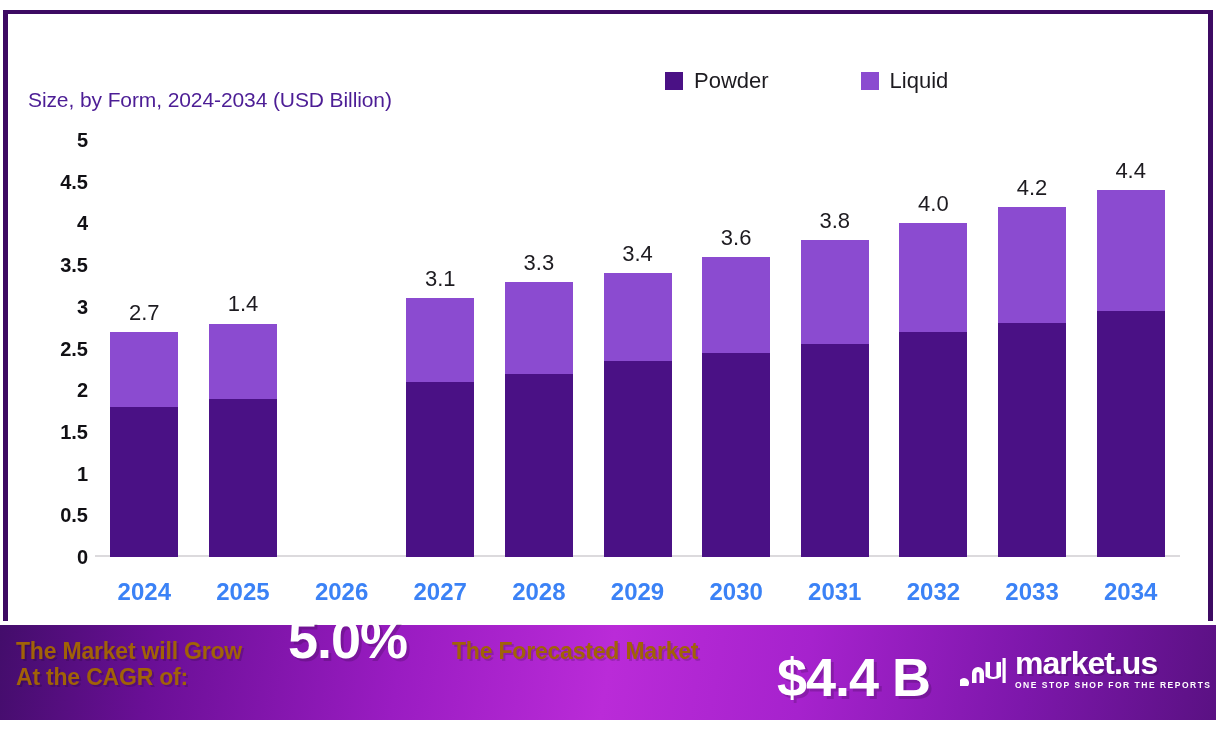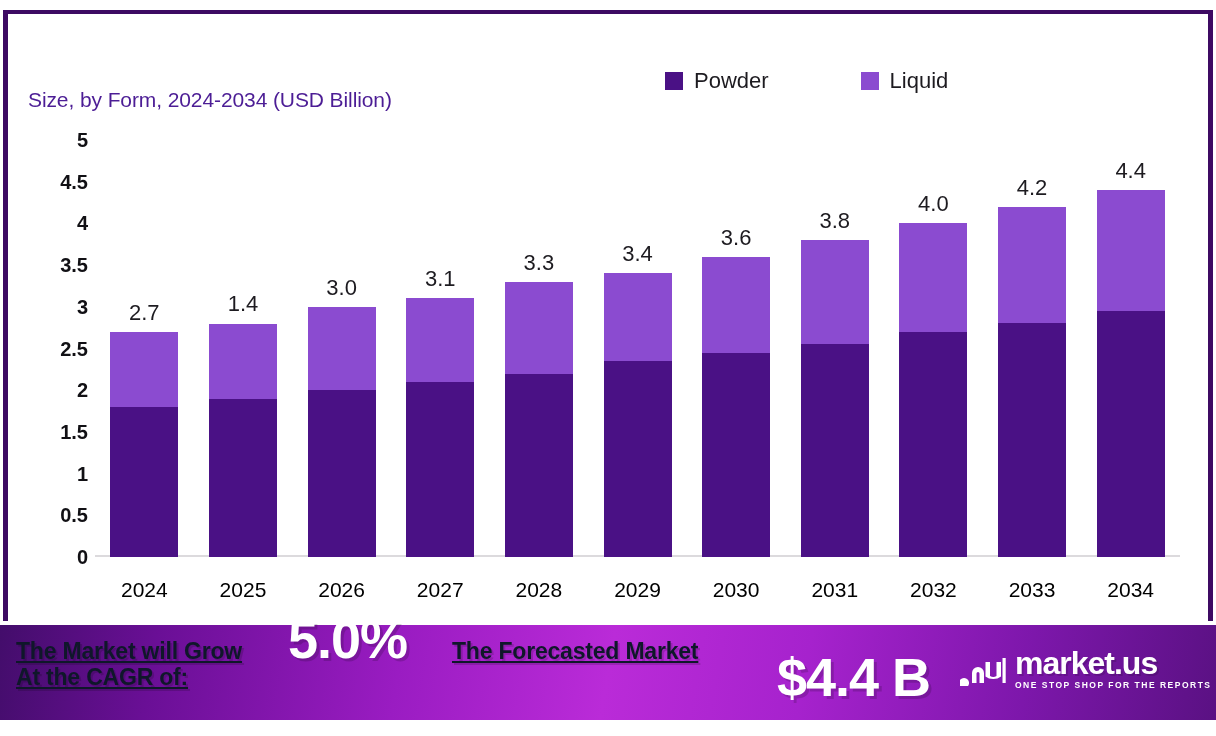--- a/index.html
+++ b/index.html
@@ -50,33 +50,33 @@
   .seg-powder { background:#4a1185; }
   .seg-liquid { background:#8b4bd0; }
   .bar-shadow { position:absolute; left:2px; top:2px; right:-3px; bottom:0; background:rgba(0,0,0,0.07); z-index:-1; }
   .bar-value {
     position:absolute; left:50%; transform:translateX(-50%);
     font-size:22px; color:#1d1b20; white-space:nowrap;
   }
 
   .xlabels { position:absolute; left:95px; top:578px; width:1085px; height:30px; }
   .xlabel {
-    position:absolute; font-size:21px; font-weight:normal; color:#000000;
+    position:absolute; font-size:24px; font-weight:bold; color:#3b82f6;
     transform:translateX(-50%); white-space:nowrap;
   }
 
   
   .banner {
     position:absolute; left:0; top:625px; width:1216px; height:95px;
     background:linear-gradient(100deg,#430d6b 0%,#6a0f96 13%,#9a1cc2 33%,#ba2bd8 50%,#a622cd 66%,#7d17ab 84%,#5a1183 100%);
     display:flex; align-items:center; overflow:hidden;
   }
   .banner-txt {
-    color:#0f172a; font-weight:bold; font-size:23px; line-height:1.15;
-    text-shadow:2px 2px 0 rgba(0,0,0,0.16); letter-spacing:-0.2px;text-decoration:underline;
+    color:#a16207; font-weight:bold; font-size:23px; line-height:1.15;
+    text-shadow:2px 2px 0 rgba(0,0,0,0.16); letter-spacing:-0.2px;
   }
   .banner-big {
     color:#ffffff; font-weight:bold; font-size:54px; line-height:1;
     text-shadow:3px 3px 0 rgba(0,0,0,0.16); letter-spacing:-1px; white-space:nowrap;
   }
   .cagr-label { position:absolute; left:16px; top:638px; }
   .cagr-value { position:absolute; left:288px; top:612px; }
   .fore-label { position:absolute; left:452px; top:638px; }
   .fore-value { position:absolute; left:777px; top:650px; }
 
@@ -136,26 +136,20 @@
           <div class="seg seg-liquid" style="background: rgb(139, 75, 208); height: 75.06px;"></div>
           <div class="seg seg-powder" style="background: rgb(74, 17, 133); height: 150.12px;"></div>
           <div class="bar-value" style="bottom: 231.18px;">2.7</div>
         </div>
         <div class="bar-group" style="left: 113.955px;">
           <div class="bar-shadow"></div>
           <div class="seg seg-liquid" style="background: rgb(139, 75, 208); height: 75.06px;"></div>
           <div class="seg seg-powder" style="background: rgb(74, 17, 133); height: 158.46px;"></div>
           <div class="bar-value" style="bottom: 239.52px;">1.4</div>
         </div>
-        <div class="bar-group" style="left: 212.591px;">
-          <div class="bar-shadow"></div>
-          <div class="seg seg-liquid" style="background: rgb(139, 75, 208); height: 83.4px;"></div>
-          <div class="seg seg-powder" style="background: rgb(74, 17, 133); height: 166.8px;"></div>
-          <div class="bar-value" style="bottom: 256.2px;">3.0</div>
-        </div>
         <div class="bar-group" style="left: 311.227px;">
           <div class="bar-shadow"></div>
           <div class="seg seg-liquid" style="background: rgb(139, 75, 208); height: 83.4px;"></div>
           <div class="seg seg-powder" style="background: rgb(74, 17, 133); height: 175.14px;"></div>
           <div class="bar-value" style="bottom: 264.54px;">3.1</div>
         </div>
         <div class="bar-group" style="left: 409.864px;">
           <div class="bar-shadow"></div>
           <div class="seg seg-liquid" style="background: rgb(139, 75, 208); height: 91.74px;"></div>
           <div class="seg seg-powder" style="background: rgb(74, 17, 133); height: 183.48px;"></div>

